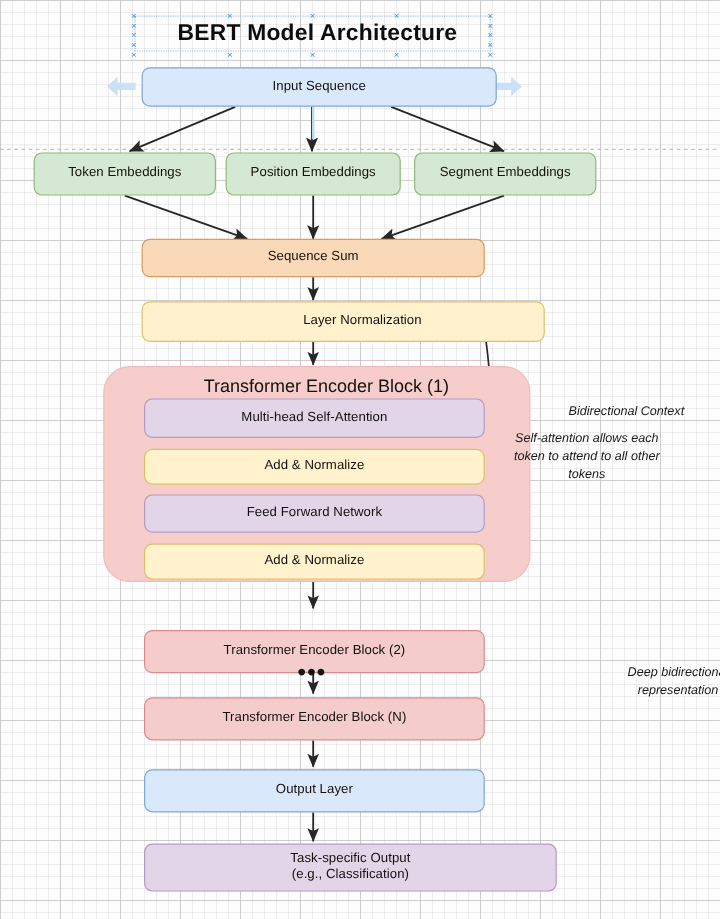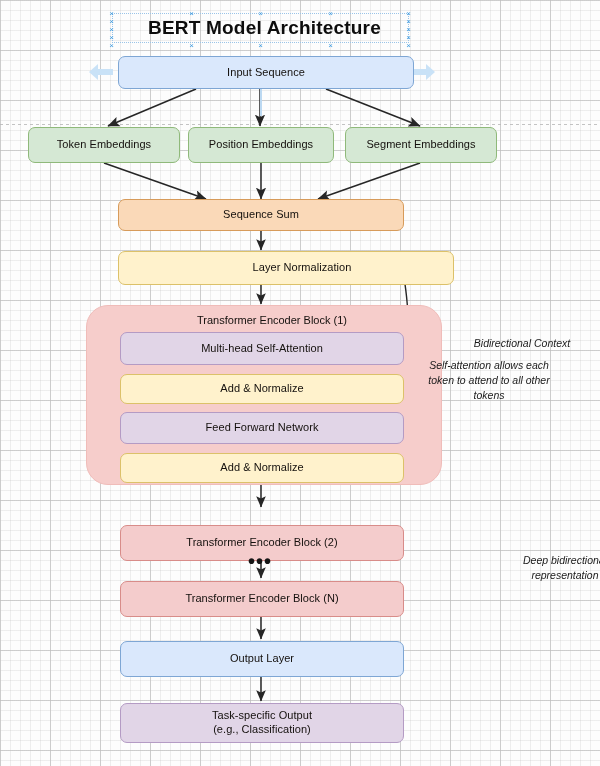--- a/index.html
+++ b/index.html
@@ -52,21 +52,21 @@
     box-sizing: border-box;
     background: #f6cdcb;
     border: 1px solid #f0bcb9;
     border-radius: 22px;
   }
   .encoder-title {
     position: absolute;
     left: 16px; right: 0;
     top: 8px;
     text-align: center;
-    font-size: 11px;
+    font-size: 15px;
     color: #14100d;
   }
 
   
   .page-title {
     position: absolute;
     font-size: 19px;
     font-weight: bold;
     color: #0d0d0d;
     letter-spacing: 0.2px;
@@ -239,21 +239,21 @@
   <div class="ellipsis" style="left:248px; top:551px;">•••</div>
 
   <div class="node fill-red" style="left:120px; top:581px; width:284px; height:36px;">
     <span class="lbl">Transformer Encoder Block (N)</span>
   </div>
 
   <div class="node fill-blue" style="left:120px; top:641px; width:284px; height:36px;">
     <span class="lbl">Output Layer</span>
   </div>
 
-  <div class="node fill-purple" style="left:120px; top:703px; width:284px; height:40px;">
+  <div class="node fill-purple" style="left:120px; top:703px; width:344px; height:40px;">
     <span class="lbl">Task-specific Output
 (e.g., Classification)</span>
   </div>
 
   <div class="side-note" style="left:452px; top:336px; width:140px;">Bidirectional Context</div>
   <div class="side-note" style="left:410px; top:358px; width:158px;font-style:italic;">Self-attention allows each
 token to attend to all other
 tokens</div>
 
   <div class="side-note" style="left:450px; top:553px; width:142px;padding-left:44px;">Deep bidirectional

